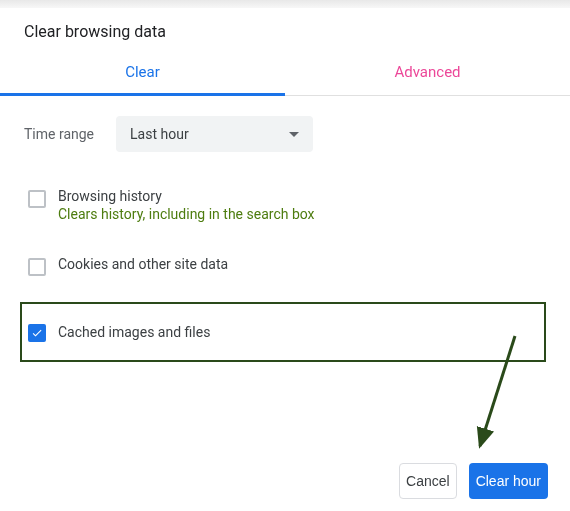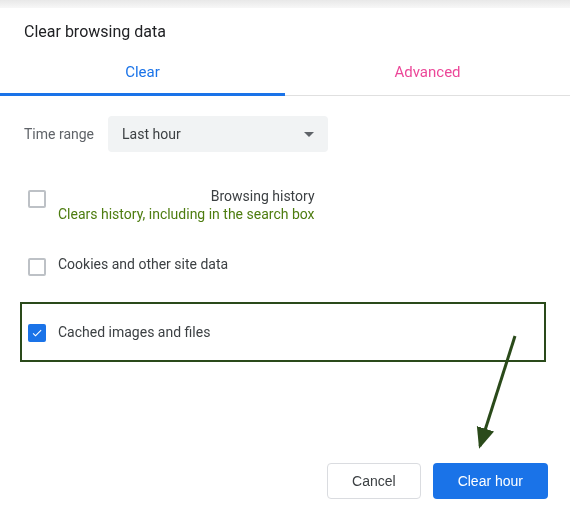--- a/index.html
+++ b/index.html
@@ -39,44 +39,44 @@
     }
     .tab.active::after {
       content: "";
       position: absolute;
       left: 0; right: 0; bottom: -1px;
       height: 3px;
       background: #1a73e8;
     }
     .content {
       padding: 20px 24px 0 24px;
-      text-align: right;
     }
     .time-range-row {
       display: flex;
       align-items: center;
       gap: 14px;
       margin-bottom: 28px;
     }
     .time-range-label {
       font-size: 14px;
       color: #5f6368;
     }
     .select-box {
       background: #f1f3f4;
       border: none;
       border-radius: 4px;
       padding: 10px 14px;
       font-size: 14px;
       color: #3c4043;
-      width: 220px;
+      width: 197px;
       display: flex;
       align-items: center;
       justify-content: space-between;
       cursor: pointer;
+      margin-left: 8px;
     }
     .select-caret {
       width: 0; height: 0;
       border-left: 5px solid transparent;
       border-right: 5px solid transparent;
       border-top: 5px solid #5f6368;
     }
     .option-row {
       display: flex;
       align-items: flex-start;
@@ -122,21 +122,21 @@
     }
     .footer {
       position: absolute;
       bottom: 12px;
       right: 22px;
       display: flex;
       gap: 12px;
     }
     .btn {
       font-size: 14px;
-      padding: 9px 24px;
+      padding: 9px 6px;
       border-radius: 4px;
       cursor: pointer;
       border: 1px solid transparent;
     }
     .btn-cancel {
       background: #fff;
       color: #3c4043;
       border: 1px solid #dadce0;
     }
     .btn-primary {

